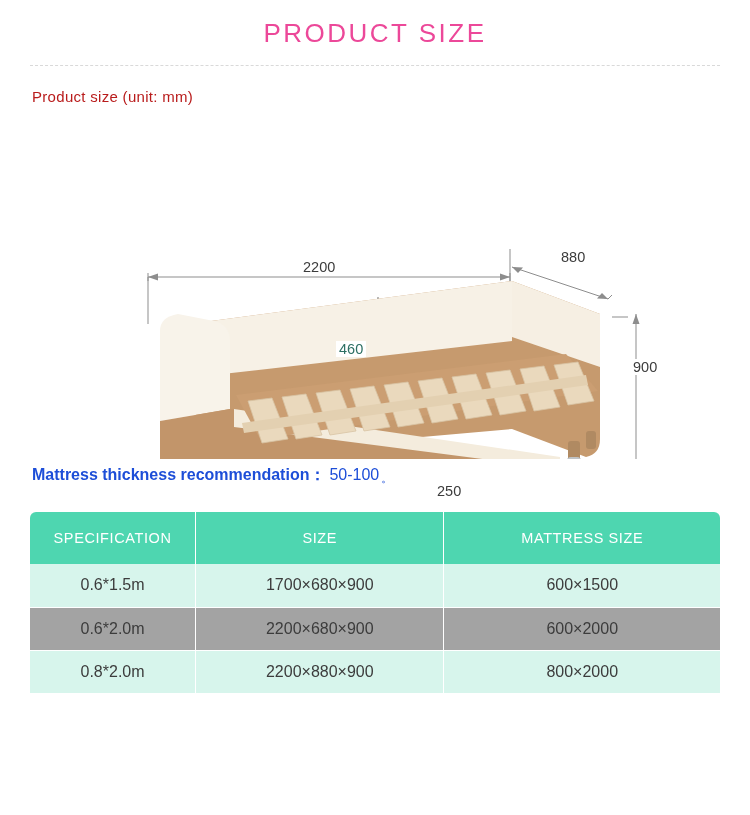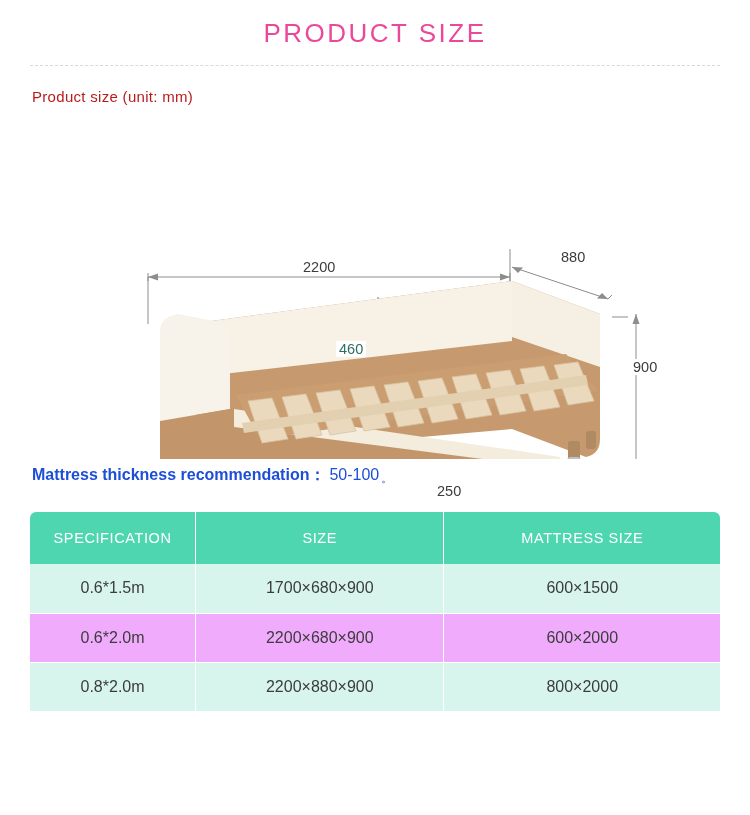--- a/index.html
+++ b/index.html
@@ -82,30 +82,30 @@
     color: #ffffff;
     font-weight: 400;
     font-size: 14.5px;
     letter-spacing: .6px;
     height: 52px;
     text-align: center;
     border-right: 1px solid #ffffff;
   }
   thead th:last-child { border-right: none; }
   tbody td {
-    height: 49px;
+    height: 43px;
     text-align: center;
     font-size: 16px;
     color: #3c3c3c;
     border-right: 1px solid #ffffff;
     border-bottom: 1px solid #ffffff;
   }
   tbody td:last-child { border-right: none; }
   tbody tr.odd td  { background: #d7f5ec; }
-  tbody tr.even td { background: #f0abfc; }
+  tbody tr.even td { background: #a3a3a3; }
   tbody tr:last-child td { border-bottom: none; }
   thead th:first-child { width: 24%; }
   thead th:nth-child(2) { width: 36%; }
 </style>
 </head>
 <body>
 
 <div class="title">PRODUCT SIZE</div>
 <div class="title-rule"></div>
 

